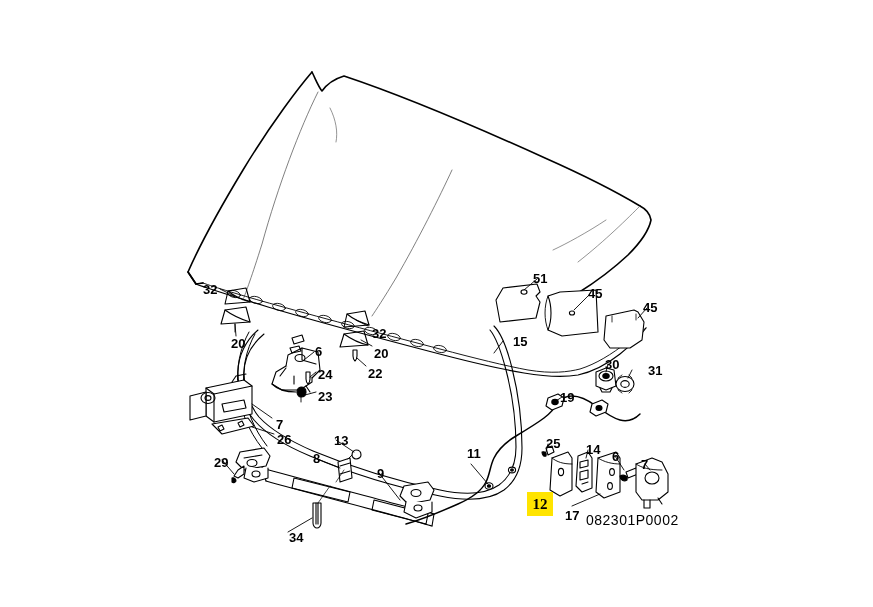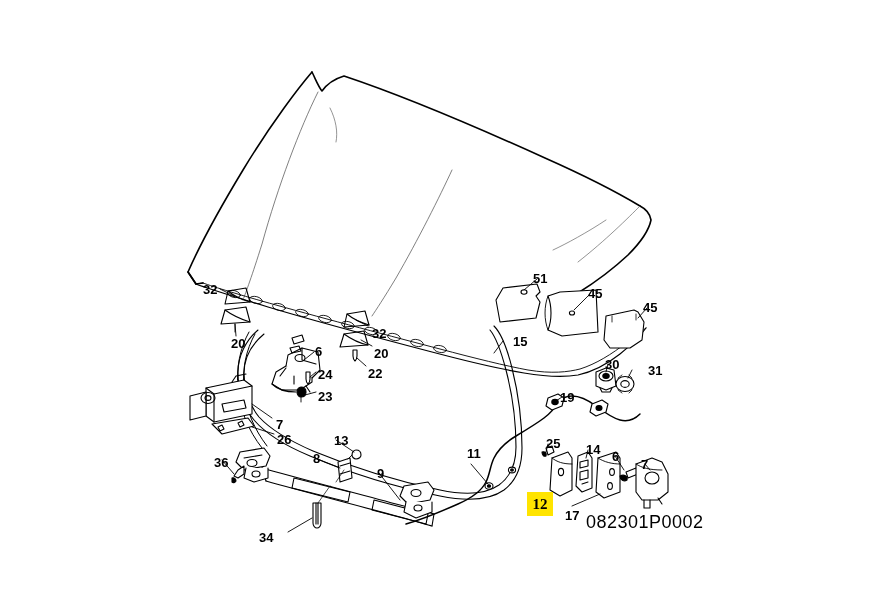--- a/index.html
+++ b/index.html
@@ -5,21 +5,21 @@
 <style>
   html,body{margin:0;padding:0;background:#ffffff;}
   body{width:873px;height:607px;overflow:hidden;
        font-family:"Liberation Sans", sans-serif;}
   #stage{position:relative;width:873px;height:607px;background:#ffffff;}
   #svgroot{position:absolute;left:0;top:0;width:873px;height:607px;}
   .callout{position:absolute;font-family:"Liberation Sans", sans-serif;
            font-weight:bold;font-size:13px;color:#000;
            line-height:1;white-space:nowrap;}
   .drawing-no{position:absolute;font-family:"Liberation Sans", sans-serif;
-              font-size:18px;letter-spacing:.5px;color:#000;white-space:nowrap;}
+              font-size:14px;letter-spacing:.5px;color:#000;white-space:nowrap;}
   .hl-box{position:absolute;background:#FFE400;color:#000;
           font-family:"Liberation Serif", serif;font-weight:bold;
           font-size:15px;display:flex;align-items:center;justify-content:center;}
 </style>
 </head>
 <body>
 
 <div id="stage">
 
   <svg id="svgroot" viewBox="0 0 873 607">
@@ -325,24 +325,24 @@
   <div class="callout" style="left:203px;top:283px">32</div>
   <div class="callout" style="left:231px;top:337px">20</div>
   <div class="callout" style="left:372px;top:327px">32</div>
   <div class="callout" style="left:374px;top:347px">20</div>
   <div class="callout" style="left:368px;top:367px">22</div>
   <div class="callout" style="left:315px;top:345px">6</div>
   <div class="callout" style="left:318px;top:368px">24</div>
   <div class="callout" style="left:318px;top:390px">23</div>
   <div class="callout" style="left:276px;top:418px">7</div>
   <div class="callout" style="left:277px;top:433px">26</div>
-  <div class="callout" style="left:214px;top:456px">36</div>
+  <div class="callout" style="left:214px;top:456px">29</div>
   <div class="callout" style="left:313px;top:452px">8</div>
   <div class="callout" style="left:334px;top:434px">13</div>
-  <div class="callout" style="left:259px;top:531px">34</div>
+  <div class="callout" style="left:289px;top:531px">34</div>
   <div class="callout" style="left:377px;top:467px">9</div>
   <div class="callout" style="left:513px;top:335px">15</div>
   <div class="callout" style="left:533px;top:272px">51</div>
   <div class="callout" style="left:588px;top:287px">45</div>
   <div class="callout" style="left:643px;top:301px">45</div>
   <div class="callout" style="left:605px;top:358px">30</div>
   <div class="callout" style="left:648px;top:364px">31</div>
   <div class="callout" style="left:560px;top:391px">19</div>
   <div class="callout" style="left:546px;top:437px">25</div>
   <div class="callout" style="left:586px;top:443px">14</div>

